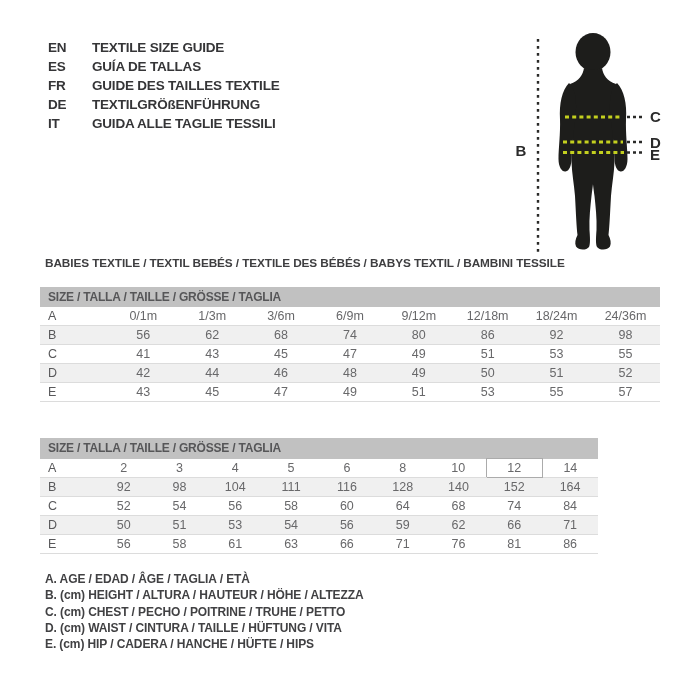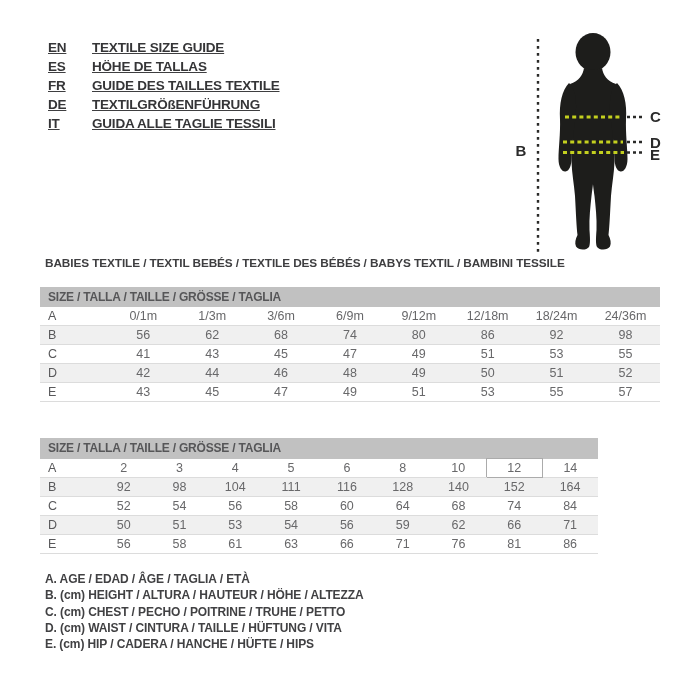--- a/index.html
+++ b/index.html
@@ -1,21 +1,21 @@
 <!DOCTYPE html>
 <html style="--accent: #c3cf1f; --silhouette: #1d1d1b; --headerbar: #c1c1c1; --stripe: #f0f0f0; --ink: #3e3e40; --cell: #68686a; --line: #dcdcdc; --dash_dark: #2a2a28; --highlight_border: #ababab;"><head>
 <meta charset="utf-8">
 <style>
   html,body{margin:0;padding:0;background:#fff;}
   .page{
     position:relative;width:700px;height:700px;background:#fff;overflow:hidden;
     font-family:"Liberation Sans",sans-serif;color:var(--ink,#3e3e40);
   }
   
-  .langs{position:absolute;left:48px;top:38px;margin:0;padding:0;list-style:none;text-decoration:underline;}
+  .langs{position:absolute;left:48px;top:38px;margin:0;padding:0;list-style:none;}
   .langs li{display:flex;line-height:19px;font-size:13.5px;font-weight:700;
     letter-spacing:-0.2px;color:#353537;}
   .langs .code{width:44px;flex:0 0 44px;}
   
   .figure{position:absolute;left:493px;top:22px;width:210px;height:235px;}
   .figure text{font-family:"Liberation Sans",sans-serif;font-size:15px;font-weight:600;fill:#2b2b2b;}
   
   .sec-title{position:absolute;left:45px;font-size:11.8px;font-weight:700;
     letter-spacing:-0.1px;color:var(--ink,#3e3e40);white-space:nowrap;}
   #babies-title{top:256px;}
@@ -46,21 +46,21 @@
 
   <ul class="langs">
 
       <li>
         <span class="code">EN</span>
         <span class="lname">TEXTILE SIZE GUIDE</span>
       </li>
 
       <li>
         <span class="code">ES</span>
-        <span class="lname">HÖHE DE TALLAS</span>
+        <span class="lname">GUÍA DE TALLAS</span>
       </li>
 
       <li>
         <span class="code">FR</span>
         <span class="lname">GUIDE DES TAILLES TEXTILE</span>
       </li>
 
       <li>
         <span class="code">DE</span>
         <span class="lname">TEXTILGRÖßENFÜHRUNG</span>

